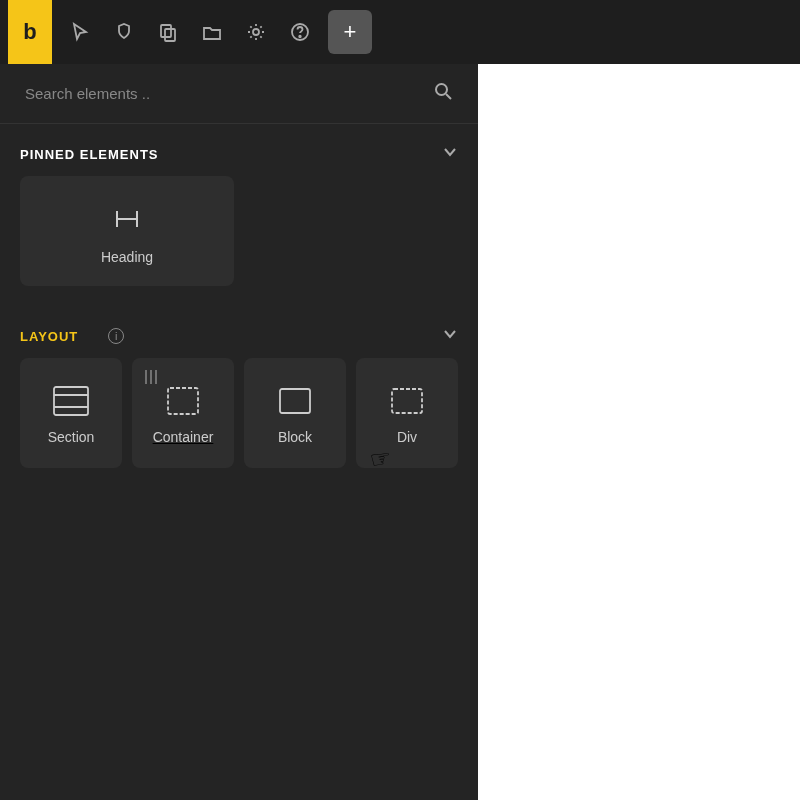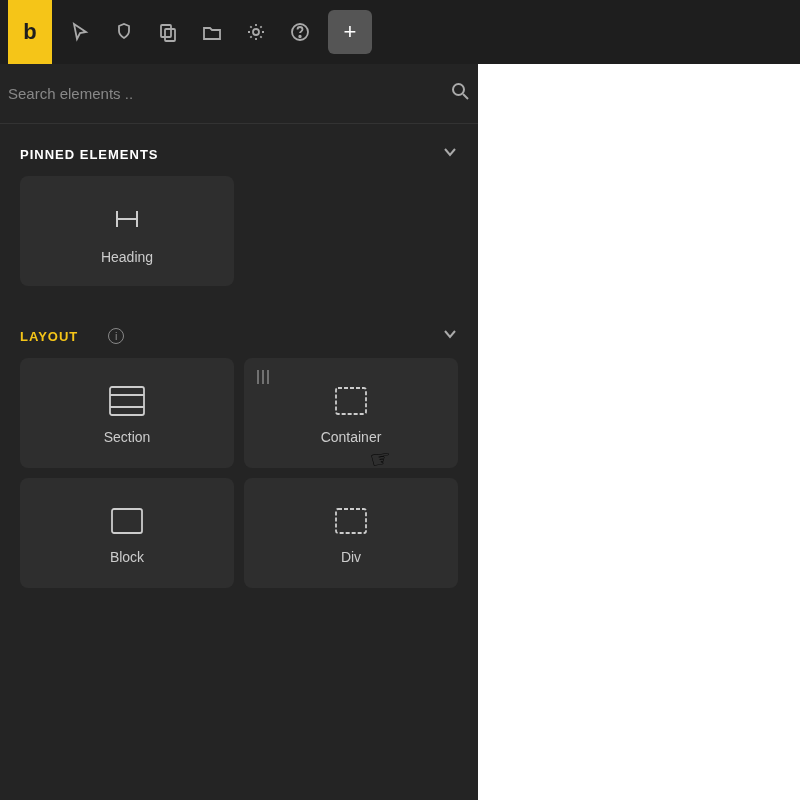--- a/index.html
+++ b/index.html
@@ -73,21 +73,21 @@
       height: 736px;
       background: #242424;
       display: flex;
       flex-direction: column;
     }
 
     
     .search-bar {
       display: flex;
       align-items: center;
-      padding: 0 8px;
+      padding: 0 25px;
       height: 60px;
       border-bottom: 1px solid #333;
       flex-shrink: 0;
     }
     .search-input {
       flex: 1;
       background: transparent;
       border: none;
       outline: none;
       color: #cccccc;
@@ -116,21 +116,21 @@
     .section-title.yellow { color: #f5c518; }
     .chevron-icon {
       color: #aaaaaa;
       font-size: 16px;
       cursor: pointer;
     }
 
     
     .elements-grid {
       display: grid;
-      grid-template-columns: 1fr 1fr;
+      grid-template-columns: 1fr 1fr 1fr 1fr;
       gap: 10px;
       padding: 0 20px 20px 20px;
     }
     .element-card {
       background: #2e2e2e;
       border-radius: 8px;
       display: flex;
       flex-direction: column;
       align-items: center;
       justify-content: center;
@@ -293,21 +293,21 @@
       <div class="element-card-icon">
         <svg width="38" height="32" viewBox="0 0 38 32" fill="none" stroke="#cccccc" stroke-width="1.8">
           <rect x="2" y="2" width="34" height="28" rx="2"></rect>
           <line x1="2" y1="10" x2="36" y2="10"></line>
           <line x1="2" y1="22" x2="36" y2="22"></line>
         </svg>
       </div>
       <span class="element-card-label">Section</span>
     </div>
 
-    <div class="element-card" style="position:relative;">
+    <div class="element-card" style="position:relative;text-decoration:underline;">
 
       <div style="position:absolute;top:10px;left:10px;">
         <svg width="18" height="18" viewBox="0 0 18 18" fill="none" stroke="#888" stroke-width="1.5">
           <line x1="4" y1="2" x2="4" y2="16"></line>
           <line x1="9" y1="2" x2="9" y2="16"></line>
           <line x1="14" y1="2" x2="14" y2="16"></line>
         </svg>
       </div>
       <div class="element-card-icon">
         <svg width="38" height="32" viewBox="0 0 38 32" fill="none" stroke="#cccccc" stroke-width="1.8" stroke-dasharray="4 2">

